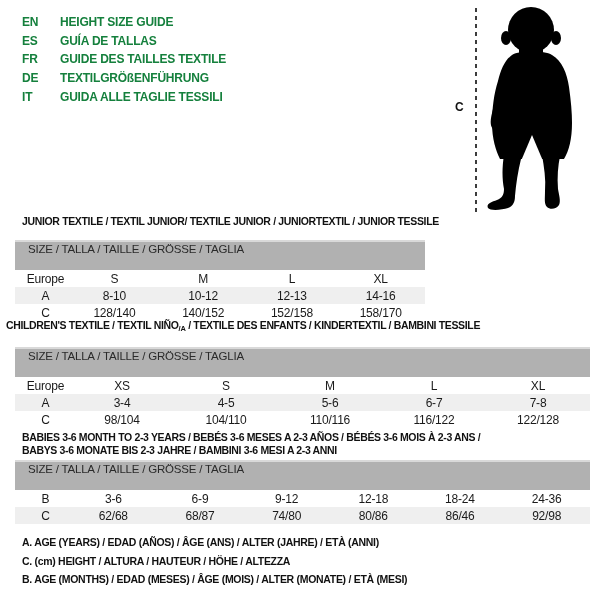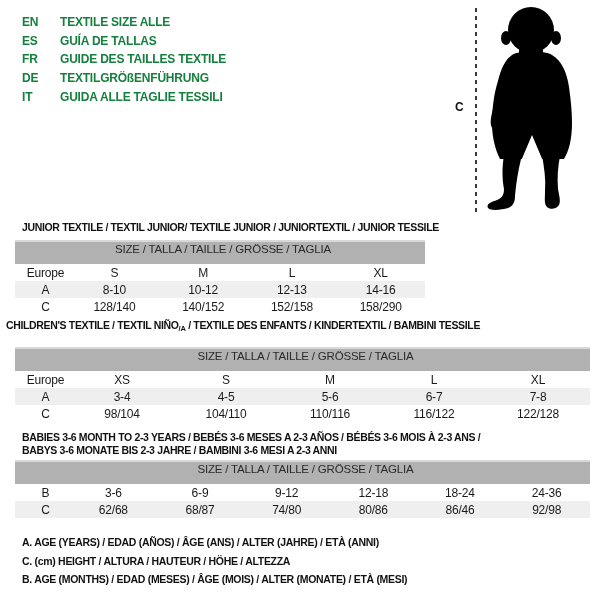--- a/index.html
+++ b/index.html
@@ -15,51 +15,51 @@
   .lang-code { width:38px; }
   
   .dash-line { position:absolute; left:475px; top:8px; width:2px; height:204px;
                background:repeating-linear-gradient(to bottom,#3c3c3c 0 4px,transparent 4px 8px); }
   .measure-label { position:absolute; left:455px; top:100px; font-weight:bold;
                    font-size:12px; color:#111; }
   .baby-svg { position:absolute; left:484px; top:5px; width:110px; height:206px; }
   
   .sec-title { position:absolute; font-weight:bold; font-size:10.5px;
                letter-spacing:-0.35px; color:#111; white-space:nowrap; line-height:13px; }
-  .t-junior   { left:22px; top:221px; }
+  .t-junior   { left:22px; top:215px; }
   .t-children { left:6px; top:319px; }
   .t-babies   { left:22px; top:431px; }
   .sub { font-size:7.5px; vertical-align:-2px; letter-spacing:-0.2px; }
   
   .tablebox { position:absolute; }
   .b-junior   { left:15px; top:240px; width:410px; }
   .b-children { left:15px; top:347px; width:575px; }
   .b-babies   { left:15px; top:460px; width:575px; }
-  .size-bar { height:24px; line-height:15px; background:#b1b1b1; border-top:2px solid #d9d9d9;
-              padding-left:6px; font-size:11.5px; color:#2a2a2a; letter-spacing:-0.2px;text-align:center; }
+  .size-bar { height:30px; line-height:15px; background:#b1b1b1; border-top:2px solid #d9d9d9;
+              padding-left:13px; font-size:11.5px; color:#2a2a2a; letter-spacing:-0.2px; }
   table.size-table { width:100%; border-collapse:collapse; table-layout:fixed; }
   table.size-table td { height:17px; font-size:12px; color:#1a1a1a;
                         text-align:center; vertical-align:middle; letter-spacing:-0.2px; }
   table.size-table td:first-child { text-align:center; padding-left:6px; }
   tr.stripe { background:#efefef; }
   col.c-label { width:55px; }
   
   .legend { position:absolute; left:22px; top:533px; }
   .legend-line { font-weight:bold; font-size:10.5px; letter-spacing:-0.3px;
                  line-height:18.7px; color:#111; white-space:nowrap; }
 </style>
 </head>
 <body>
 
 <div id="canvas">
 
   <div class="lang-list">
     <div class="lang-row">
       <span class="lang-code">EN</span>
-      <span class="lang-label">TEXTILE SIZE ALLE</span>
+      <span class="lang-label">HEIGHT SIZE GUIDE</span>
     </div>
     <div class="lang-row">
       <span class="lang-code">ES</span>
       <span class="lang-label">GUÍA DE TALLAS</span>
     </div>
     <div class="lang-row">
       <span class="lang-code">FR</span>
       <span class="lang-label">GUIDE DES TAILLES TEXTILE</span>
     </div>
     <div class="lang-row">
@@ -113,21 +113,21 @@
           <td>8-10</td>
           <td>10-12</td>
           <td>12-13</td>
           <td>14-16</td>
         </tr>
         <tr>
           <td>C</td>
           <td>128/140</td>
           <td>140/152</td>
           <td>152/158</td>
-          <td>158/290</td>
+          <td>158/170</td>
         </tr>
       </tbody>
     </table>
   </div>
 
   <div class="sec-title t-children">
     <span>CHILDREN'S TEXTILE / TEXTIL NIÑO</span><span class="sub">/A</span><span> / TEXTILE DES ENFANTS / KINDERTEXTIL / BAMBINI TESSILE</span>
   </div>
   <div class="tablebox b-children">
     <div class="size-bar">SIZE / TALLA / TAILLE / GRÖSSE / TAGLIA</div>

